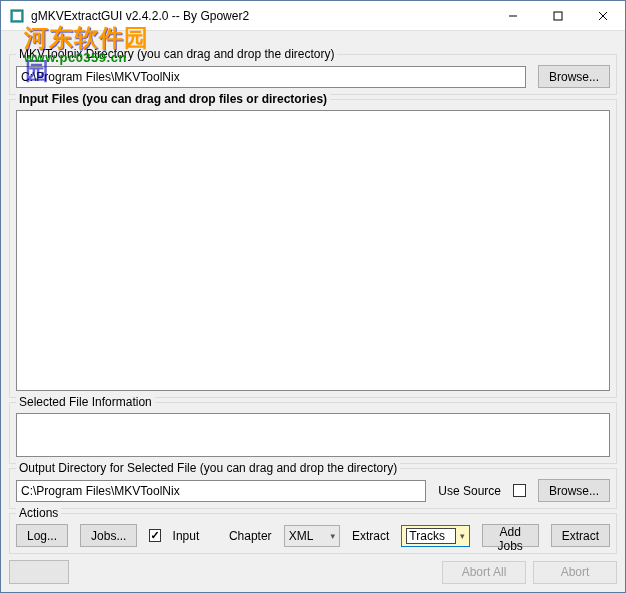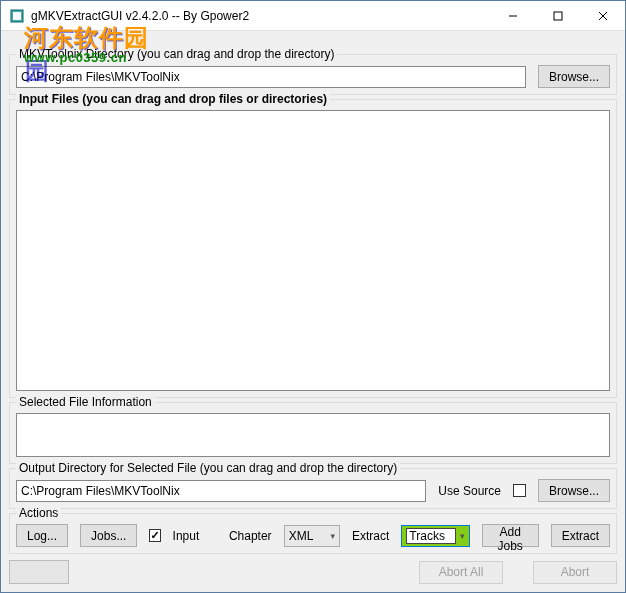--- a/index.html
+++ b/index.html
@@ -26,21 +26,21 @@
 
 .row { display: flex; gap: 12px; align-items: center; }
 .textbox { flex: 1; height: 22px; border: 1px solid #888; background: #fff; font-size: 12px; padding: 2px 4px; color: #000; }
 .listbox { width: 100%; border: 1px solid #888; background: #fff; }
 .button { height: 23px; border: 1px solid #adadad; background: #e1e1e1; font-size: 12px; padding: 0 10px; cursor: default; }
 .button.disabled { color: #a0a0a0; border-color: #d0d0d0; background: #ececec; }
 .checkbox { width: 13px; height: 13px; border: 1px solid #333; background: #fff; display: inline-flex; align-items: center; justify-content: center; font-size: 11px; line-height: 1; }
 .checkbox.checked::after { content: "✓"; color: #000; font-weight: bold; }
 .label { font-size: 12px; }
 .select { height: 22px; border: 1px solid #adadad; background: #e9e9e9; font-size: 12px; padding: 0 2px 0 4px; display: flex; align-items: center; gap: 4px; }
-.select.hl { border-color: #0078d7; background: #84cc16; padding-left: 4px; }
+.select.hl { border-color: #0078d7; background: #fef9c3; padding-left: 4px; }
 .select.hl .selval { border: 1px solid #444; padding: 0 2px; background: #fff; }
 .select .selval { flex: 1; }
 .select .caret { font-size: 9px; color: #555; padding-right: 2px; }
 
 .progress-slot { height: 24px; border: 1px solid #bcbcbc; background: #e6e6e6; width: 60px; }
 
 .infobox { width: 100%; height: 44px; border: 1px solid #888; background: #fff; }
 
 .gb-input { flex: 1; display: flex; flex-direction: column; min-height: 0; font-weight: bold; }
 .gb-input .listbox { flex: 1; }
@@ -138,17 +138,17 @@
         </div>
         <button class="button">Add Jobs</button>
         <button class="button" style="width:62px;">Extract</button>
       </div>
     </div>
 
     <div class="bottom-area">
       <div class="progress-slot"></div>
       <div style="flex:1;"></div>
       <button class="button disabled" style="width:84px;">Abort All</button>
-      <button class="button disabled" style="width:84px;margin-left:23px;">Abort</button>
+      <button class="button disabled" style="width:84px;">Abort</button>
     </div>
 
   </div>
 </div>
 
 </body></html>

